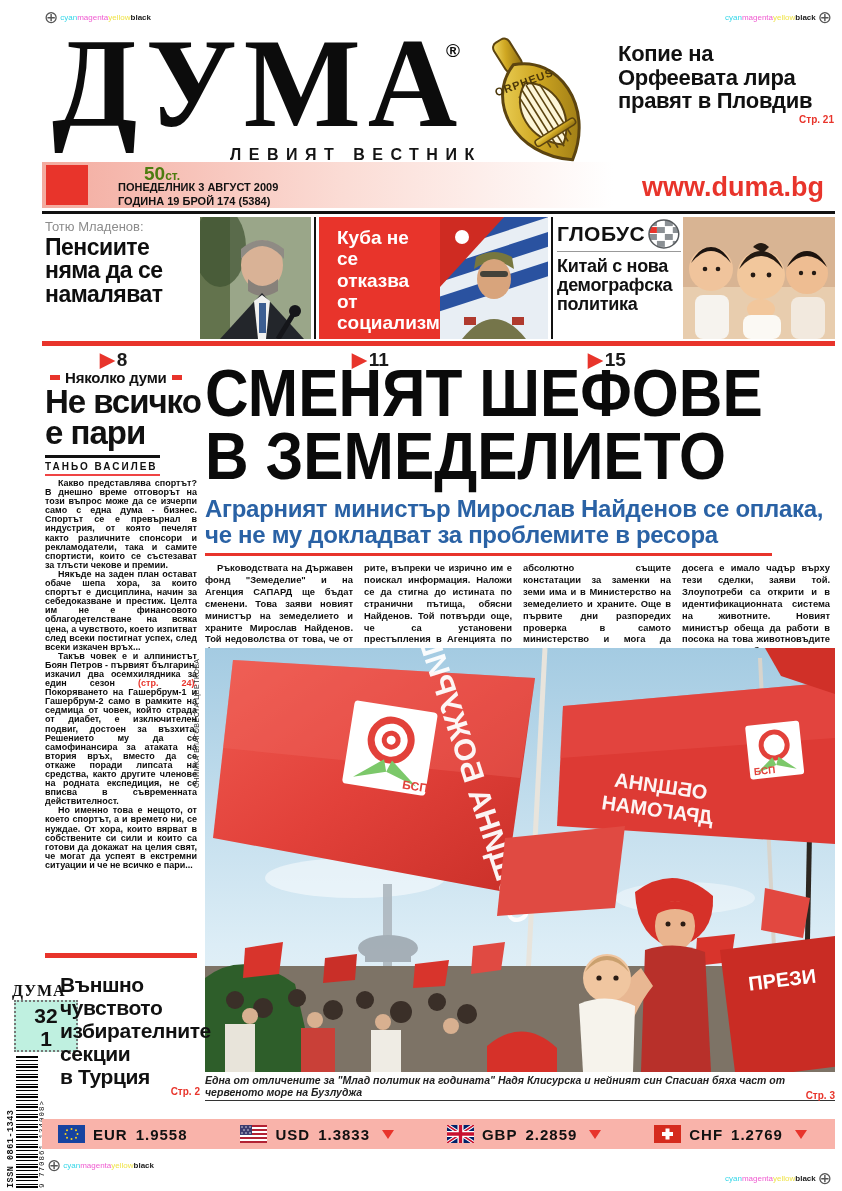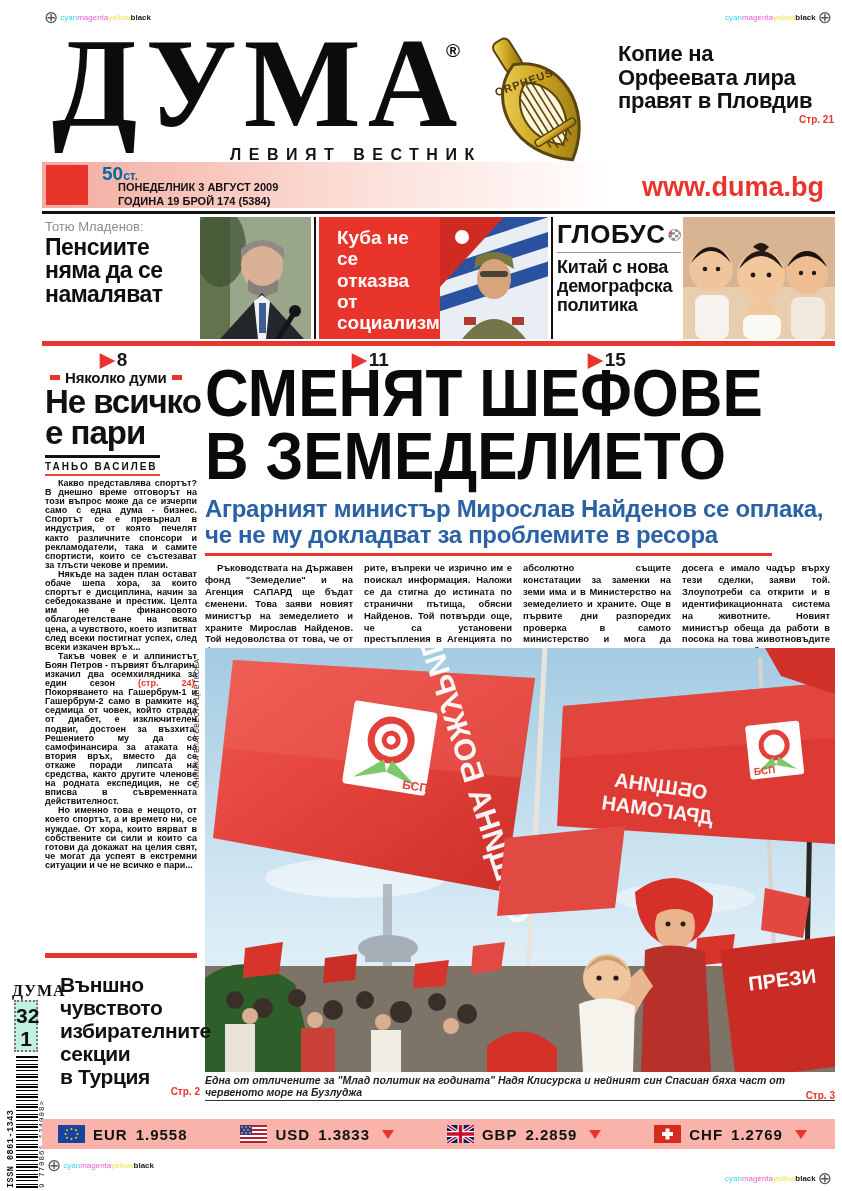--- a/index.html
+++ b/index.html
@@ -10,31 +10,31 @@
   .regmark{font-size:8px;color:#9a9a9a;letter-spacing:0;}
   .regmark .circ{font-size:17px;color:#555;vertical-align:middle;margin:0 2px;}
   .c-cyan{color:#35d6e8;}.c-mag{color:#ef5bd0;}.c-yel{color:#efe34a;}.c-blk{color:#222;font-weight:bold;}
   
   .logo{font-family:"Liberation Serif",serif;font-weight:bold;font-size:124px;line-height:0.92;
         letter-spacing:7px;color:#0c0c0c;transform:scaleY(1.02);transform-origin:top left;}
   .logo-reg{font-size:19px;font-weight:bold;color:#0c0c0c;}
   .tagline{font-weight:bold;font-size:16px;letter-spacing:7.5px;color:#151515;}
   .infobar{background:linear-gradient(90deg,#f3ab9f 0%,#fbdcd5 38%,#ffffff 72%);}
   .redsq{background:#e8342b;}
-  .price{color:#0369a1;font-weight:bold;font-size:19px;line-height:1;}
+  .price{color:#4d7c0f;font-weight:bold;font-size:19px;line-height:1;margin-left:42px;}
   .price small{font-size:12px;}
   .dateline{font-weight:bold;font-size:11px;line-height:1.25;color:#111;}
   .site{color:#e8342b;font-weight:bold;font-size:27px;}
   .hr-black{background:#111;}
   .hr-red{background:#e8342b;}
   
   .kicker{color:#8c8c8c;font-size:13px;margin-bottom:2px;}
   .t-title{font-weight:bold;font-size:23px;line-height:1.02;letter-spacing:-0.5px;color:#0e0e0e;}
   .t2box{background:#e8342b;color:#fff;font-weight:bold;font-size:19px;line-height:1.12;padding:10px 6px 0 18px;box-sizing:border-box;}
-  .globus{font-weight:bold;font-size:26px;letter-spacing:0.5px;}
+  .globus{font-weight:bold;font-size:21px;letter-spacing:0.5px;}
   .t3-title{font-weight:bold;font-size:18px;line-height:1.05;letter-spacing:-0.3px;}
   .pagemark{font-weight:bold;font-size:19px;color:#1a1a1a;}
   .pagemark .tri{color:#e8342b;margin-right:2px;}
   .vline{background:#111;}
   
   .sect-label{font-weight:bold;font-size:15px;letter-spacing:-0.2px;}
   .sect-dash{display:inline-block;width:10px;height:5px;background:#e8342b;vertical-align:middle;margin:0 5px 2px 5px;}
   .op-title{font-weight:bold;font-size:33px;line-height:0.95;letter-spacing:-1px;}
   .byline{border-top:3px solid #111;border-bottom:2px solid #ef4444;display:inline-block;
           font-weight:bold;font-size:10px;letter-spacing:2px;padding:3px 2px 2px 0;}
@@ -384,21 +384,21 @@
         <rect width="118" height="130" fill="#c92c24"></rect>
         <text x="58" y="44" font-size="20" font-weight="bold" fill="#ffffff" text-anchor="middle">ПРЕЗИ</text>
       </g>
       <polygon points="560,0 630,0 630,46 576,28" fill="#d03028"></polygon>
     </svg>
   </div>
   <div class="abs caption" style="left:205px;top:1074px;width:630px;">Една от отличените за "Млад политик на годината" Надя Клисурска и нейният син Спасиан бяха част от червеното море на Бузлуджа</div>
   <div class="abs stp" style="left:735px;top:1090px;width:100px;">Стр. 3</div>
 
   <div class="abs duma-sm" style="left:12px;top:982px;">ДУМА</div>
-  <div class="abs issuebox" style="left:14px;top:1000px;width:24px;height:52px;">
+  <div class="abs issuebox" style="left:14px;top:1000px;width:64px;height:52px;">
     <div>32</div>
     <div>1</div>
   </div>
   <div class="abs barcode-wrap" style="left:6px;top:1056px;width:46px;height:134px;">
     <div class="barcode-inner">
       <div class="bc-issn">ISSN 0861-1343</div>
       <div class="bc-bars"></div>
       <div class="bc-num">9 770861 134008&gt;</div>
     </div>
   </div>

